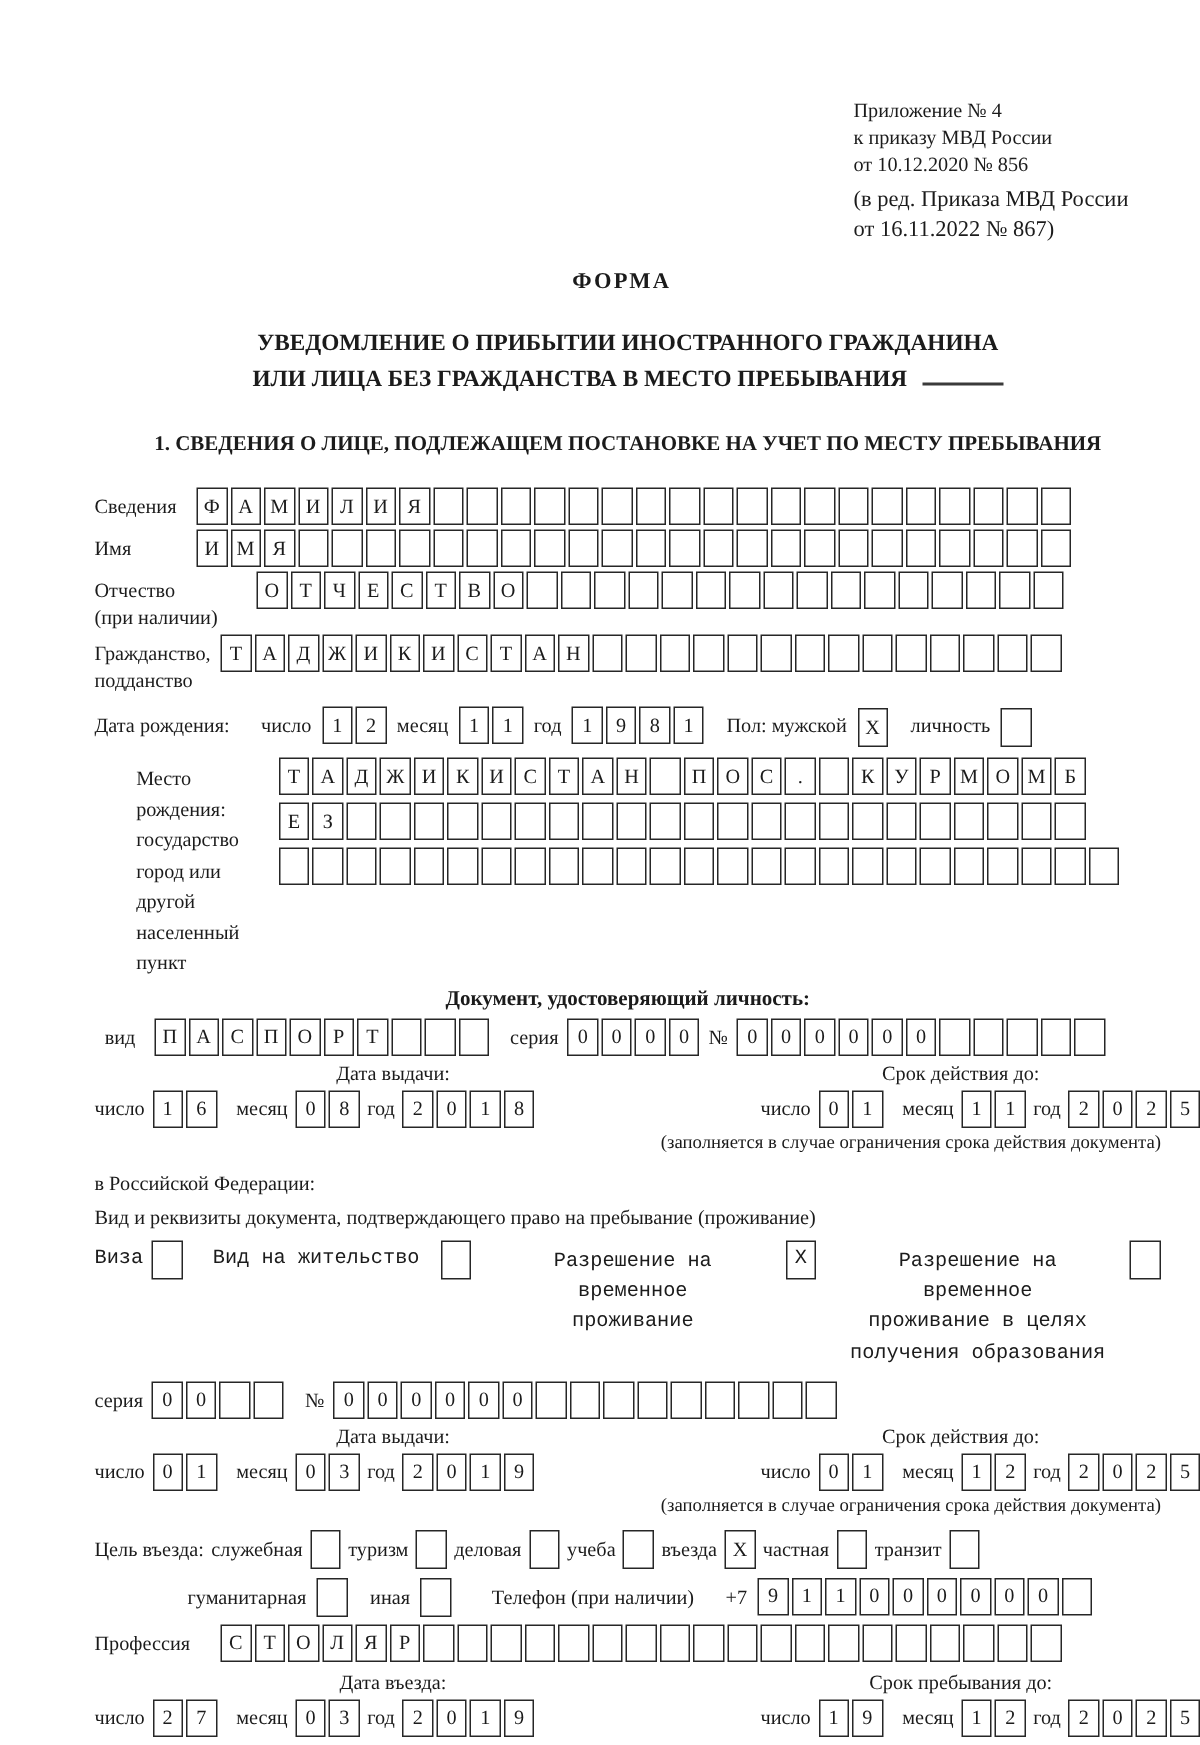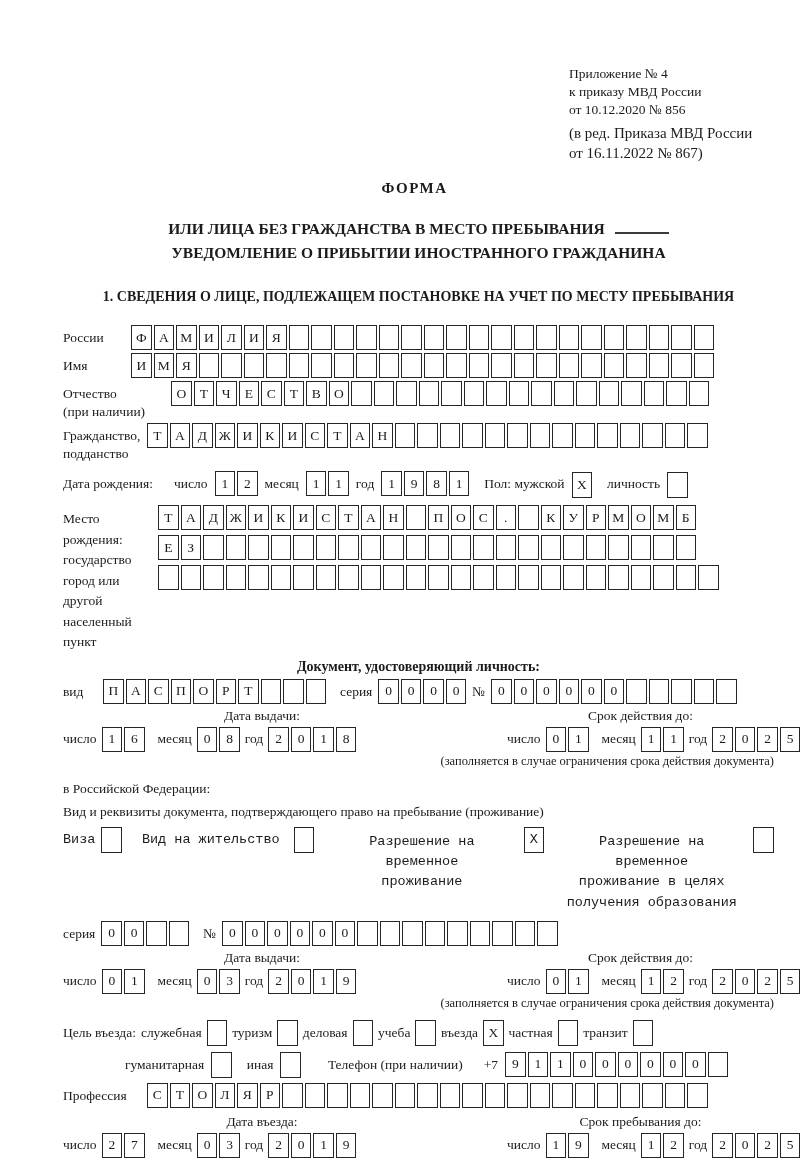--- a/index.html
+++ b/index.html
@@ -48,28 +48,28 @@
     <div>Приложение № 4</div>
     <div>к приказу МВД России</div>
     <div>от 10.12.2020 № 856</div>
     <div class="ed gap">(в ред. Приказа МВД России</div>
     <div class="ed">от 16.11.2022 № 867)</div>
   </div>
 
   <div class="forma">ФОРМА</div>
 
   <div class="title">
+    <div>УВЕДОМЛЕНИЕ О ПРИБЫТИИ ИНОСТРАННОГО ГРАЖДАНИНА</div>
     <div><span>ИЛИ ЛИЦА БЕЗ ГРАЖДАНСТВА В МЕСТО ПРЕБЫВАНИЯ</span><span class="blank"></span></div>
-    <div>УВЕДОМЛЕНИЕ О ПРИБЫТИИ ИНОСТРАННОГО ГРАЖДАНИНА</div>
   </div>
 
   <div class="sec">1. СВЕДЕНИЯ О ЛИЦЕ, ПОДЛЕЖАЩЕМ ПОСТАНОВКЕ НА УЧЕТ ПО МЕСТУ ПРЕБЫВАНИЯ</div>
 
   <div class="row">
-    <span class="lbl w68">России</span>
+    <span class="lbl w68">Сведения</span>
     <span class="cells">
         <span class="cell">Ф</span>
         <span class="cell">А</span>
         <span class="cell">М</span>
         <span class="cell">И</span>
         <span class="cell">Л</span>
         <span class="cell">И</span>
         <span class="cell">Я</span>
         <span class="cell"></span>
         <span class="cell"></span>
@@ -210,21 +210,21 @@
         <span class="cell">9</span>
         <span class="cell">8</span>
         <span class="cell">1</span>
       </span>
     <span class="lbl ml8">Пол: мужской</span>
     <span class="cb">X</span>
     <span class="lbl ml8">личность</span>
     <span class="cb"></span>
   </div>
 
-  <div class="row" style="margin-bottom:5px;">
+  <div class="row" style="margin-bottom:5px;justify-content:center;">
     <span class="lbl2 w95" style="line-height:20.5px;">
       <div>Место рождения:</div>
       <div>государство</div>
       <div>город или другой</div>
       <div>населенный пункт</div>
     </span>
     <span>
       <div class="cells mb5">
           <span class="cell">Т</span>
           <span class="cell">А</span>
@@ -303,21 +303,21 @@
           <span class="cell"></span>
           <span class="cell"></span>
           <span class="cell"></span>
         </div>
     </span>
   </div>
 
   <div class="subhead">Документ, удостоверяющий личность:</div>
 
   <div class="row" style="gap:6px;margin-bottom:4px;">
-    <span class="lbl" style="width:34px;">вид</span>
+    <span class="lbl" style="width:34px;text-align:center;">вид</span>
     <span class="cells">
         <span class="cell">П</span>
         <span class="cell">А</span>
         <span class="cell">С</span>
         <span class="cell">П</span>
         <span class="cell">О</span>
         <span class="cell">Р</span>
         <span class="cell">Т</span>
         <span class="cell"></span>
         <span class="cell"></span>

